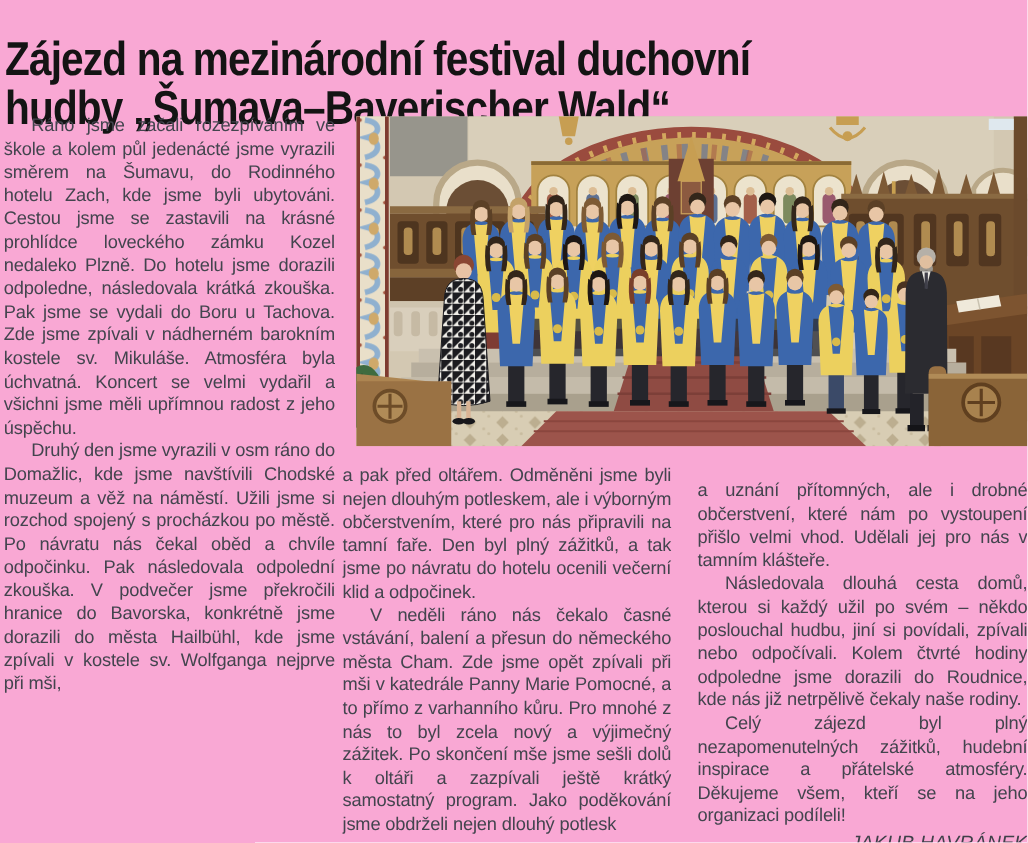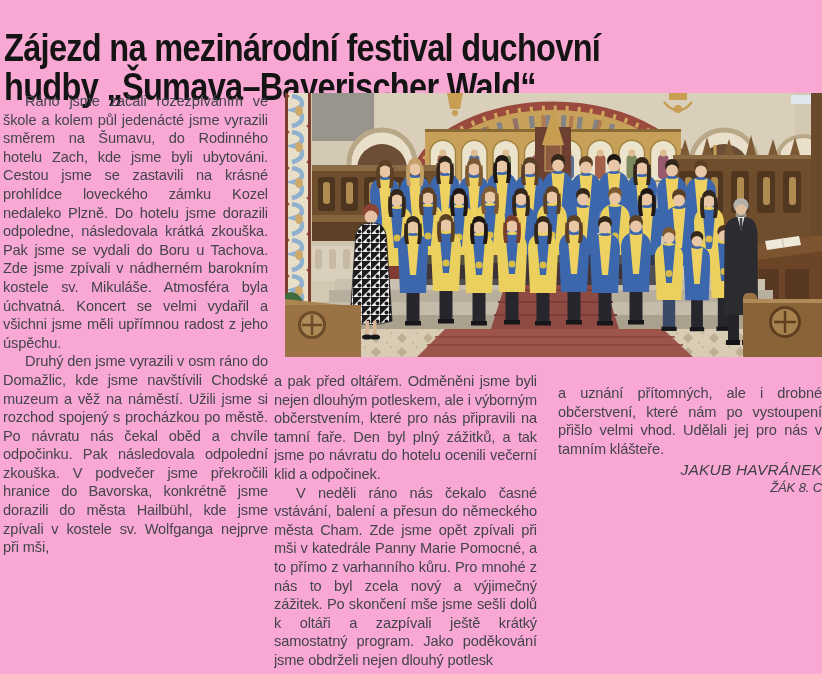--- a/index.html
+++ b/index.html
@@ -430,19 +430,21 @@
     </svg>
   </div>
 
   <div class="col" id="col2">
     <p>a pak před oltářem. Odměněni jsme byli nejen dlouhým potleskem, ale i výborným občerstvením, které pro nás připravili na tamní faře. Den byl plný zážitků, a tak jsme po návratu do hotelu ocenili večerní klid a odpočinek.</p>
     <p class="indent">V neděli ráno nás čekalo časné vstávání, balení a přesun do německého města Cham. Zde jsme opět zpívali při mši v katedrále Panny Marie Pomocné, a to přímo z varhanního kůru. Pro mnohé z nás to byl zcela nový a výjimečný zážitek. Po skončení mše jsme sešli dolů k oltáři a zazpívali ještě krátký samostatný program. Jako poděkování jsme obdrželi nejen dlouhý potlesk</p>
   </div>
 
   <div class="col" id="col3">
     <p>a uznání přítomných, ale i drobné občerstvení, které nám po vystoupení přišlo velmi vhod. Udělali jej pro nás v tamním klášteře.</p>
+    <p class="indent">Následovala dlouhá cesta domů, kterou si každý užil po svém – někdo poslouchal hudbu, jiní si povídali, zpívali nebo odpočívali. Kolem čtvrté hodiny odpoledne jsme dorazili do Roudnice, kde nás již netrpělivě čekaly naše rodiny.</p>
+    <p class="indent">Celý zájezd byl plný nezapomenutelných zážitků, hudební inspirace a přátelské atmosféry. Děkujeme všem, kteří se na jeho organizaci podíleli!</p>
     <div class="sig">
       <div class="sig-name">JAKUB HAVRÁNEK</div>
       <div class="sig-role">ŽÁK 8. C</div>
     </div>
   </div>
 
 </div>
 
 </body></html>

